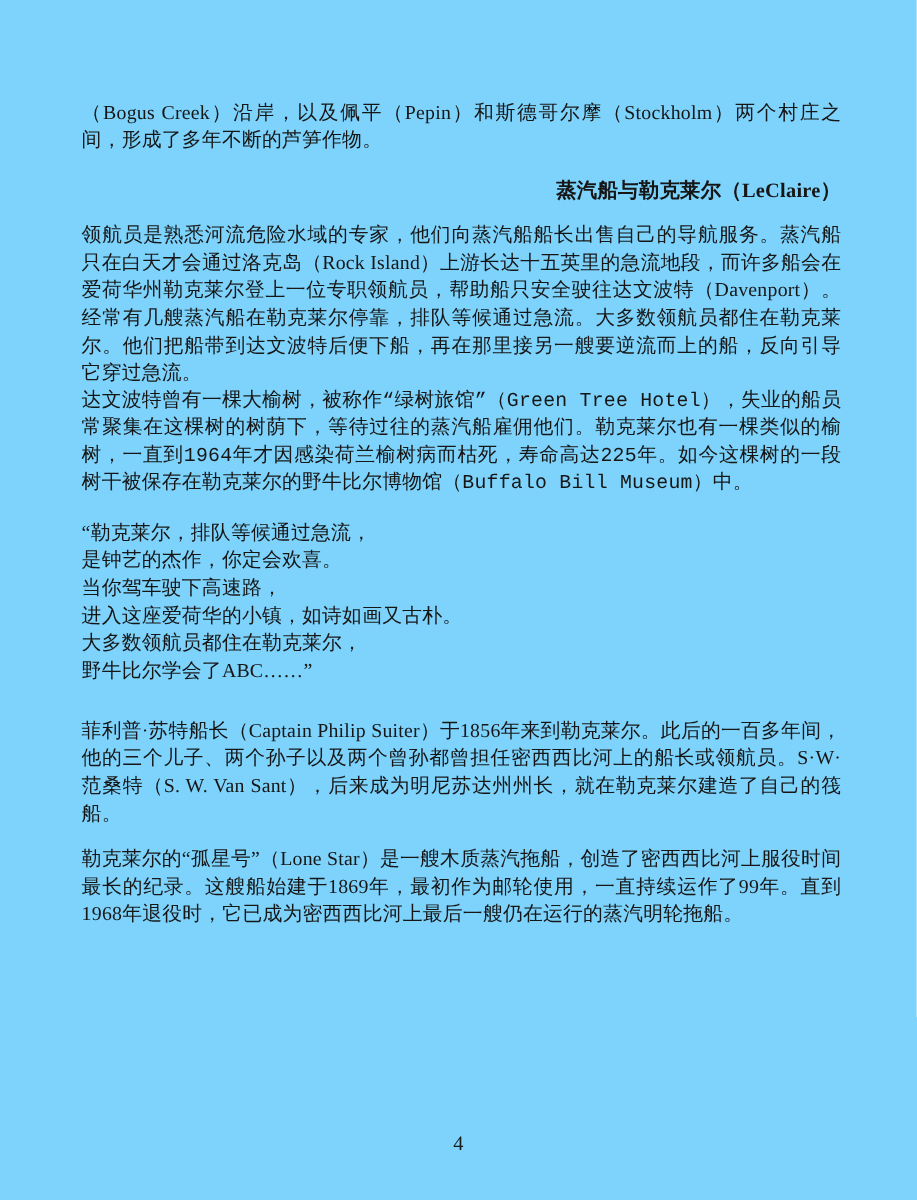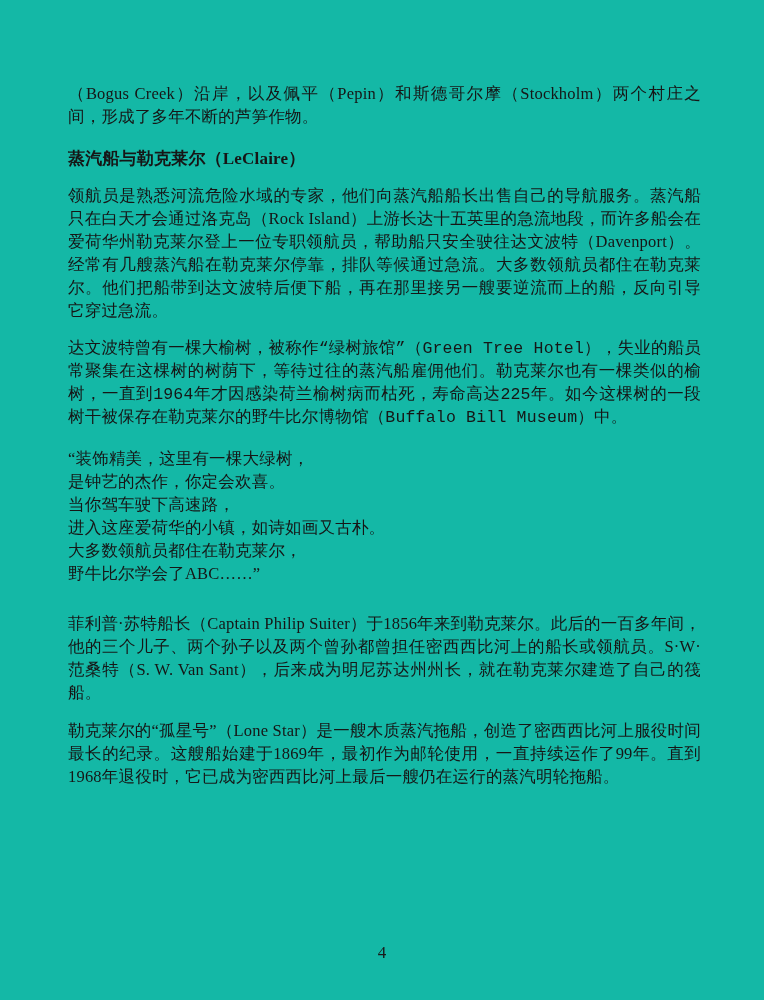--- a/index.html
+++ b/index.html
@@ -9,40 +9,41 @@
     height: 1000px;
     position: relative;
     overflow: hidden;
     font-family: "Liberation Serif", "DejaVu Serif", serif;
     color: #161616;
   }
   .page {
     position: absolute;
     inset: 0;
     padding: 82px 63px 0 68px;
-    background: #14b8a6;
+    background: #7dd3fc;
   }
   .para {
     font-size: 16.5px;
     line-height: 23px;
     text-align: justify;
     text-justify: inter-ideograph;
     letter-spacing: 0.2px;
   }
   .para.mb-19 { margin-bottom: 19px; }
   .para.mb-18 { margin-bottom: 18px; font-family: Liberation Mono, monospace; }
-  .para.mb-15 { margin-bottom: 15px; }
+  .para.mb-15 { }
   .para.mb-14 { margin-bottom: 15px; }
   .para.mb-13 { margin-bottom: 13px; }
   .section-heading {
     font-size: 17px;
     line-height: 23px;
     font-weight: bold;
     margin-bottom: 14px;
     letter-spacing: 0.2px;
+    text-align: right;
   }
   .poem {
     margin-bottom: 27px;
   }
   .poem-line {
     font-size: 16.5px;
     line-height: 23px;
     letter-spacing: 0.2px;
   }
   .page-number {
@@ -63,21 +64,21 @@
 
   <p class="para mb-19">（Bogus Creek）沿岸，以及佩平（Pepin）和斯德哥尔摩（Stockholm）两个村庄之间，形成了多年不断的芦笋作物。</p>
 
   <h2 class="section-heading">蒸汽船与勒克莱尔（LeClaire）</h2>
 
   <p class="para mb-15">领航员是熟悉河流危险水域的专家，他们向蒸汽船船长出售自己的导航服务。蒸汽船只在白天才会通过洛克岛（Rock Island）上游长达十五英里的急流地段，而许多船会在爱荷华州勒克莱尔登上一位专职领航员，帮助船只安全驶往达文波特（Davenport）。经常有几艘蒸汽船在勒克莱尔停靠，排队等候通过急流。大多数领航员都住在勒克莱尔。他们把船带到达文波特后便下船，再在那里接另一艘要逆流而上的船，反向引导它穿过急流。</p>
 
   <p class="para mb-18">达文波特曾有一棵大榆树，被称作“绿树旅馆”（Green Tree Hotel），失业的船员常聚集在这棵树的树荫下，等待过往的蒸汽船雇佣他们。勒克莱尔也有一棵类似的榆树，一直到1964年才因感染荷兰榆树病而枯死，寿命高达225年。如今这棵树的一段树干被保存在勒克莱尔的野牛比尔博物馆（Buffalo Bill Museum）中。</p>
 
   <div class="poem">
-    <div class="poem-line">“装饰精美，这里有一棵大绿树，</div>
+    <div class="poem-line">“勒克莱尔，排队等候通过急流，</div>
     <div class="poem-line">是钟艺的杰作，你定会欢喜。</div>
     <div class="poem-line">当你驾车驶下高速路，</div>
     <div class="poem-line">进入这座爱荷华的小镇，如诗如画又古朴。</div>
     <div class="poem-line">大多数领航员都住在勒克莱尔，</div>
     <div class="poem-line">野牛比尔学会了ABC……”</div>
   </div>
 
   <p class="para mb-14">菲利普·苏特船长（Captain Philip Suiter）于1856年来到勒克莱尔。此后的一百多年间，他的三个儿子、两个孙子以及两个曾孙都曾担任密西西比河上的船长或领航员。S·W·范桑特（S. W. Van Sant），后来成为明尼苏达州州长，就在勒克莱尔建造了自己的筏船。</p>
 
   <p class="para mb-13">勒克莱尔的“孤星号”（Lone Star）是一艘木质蒸汽拖船，创造了密西西比河上服役时间最长的纪录。这艘船始建于1869年，最初作为邮轮使用，一直持续运作了99年。直到1968年退役时，它已成为密西西比河上最后一艘仍在运行的蒸汽明轮拖船。</p>

